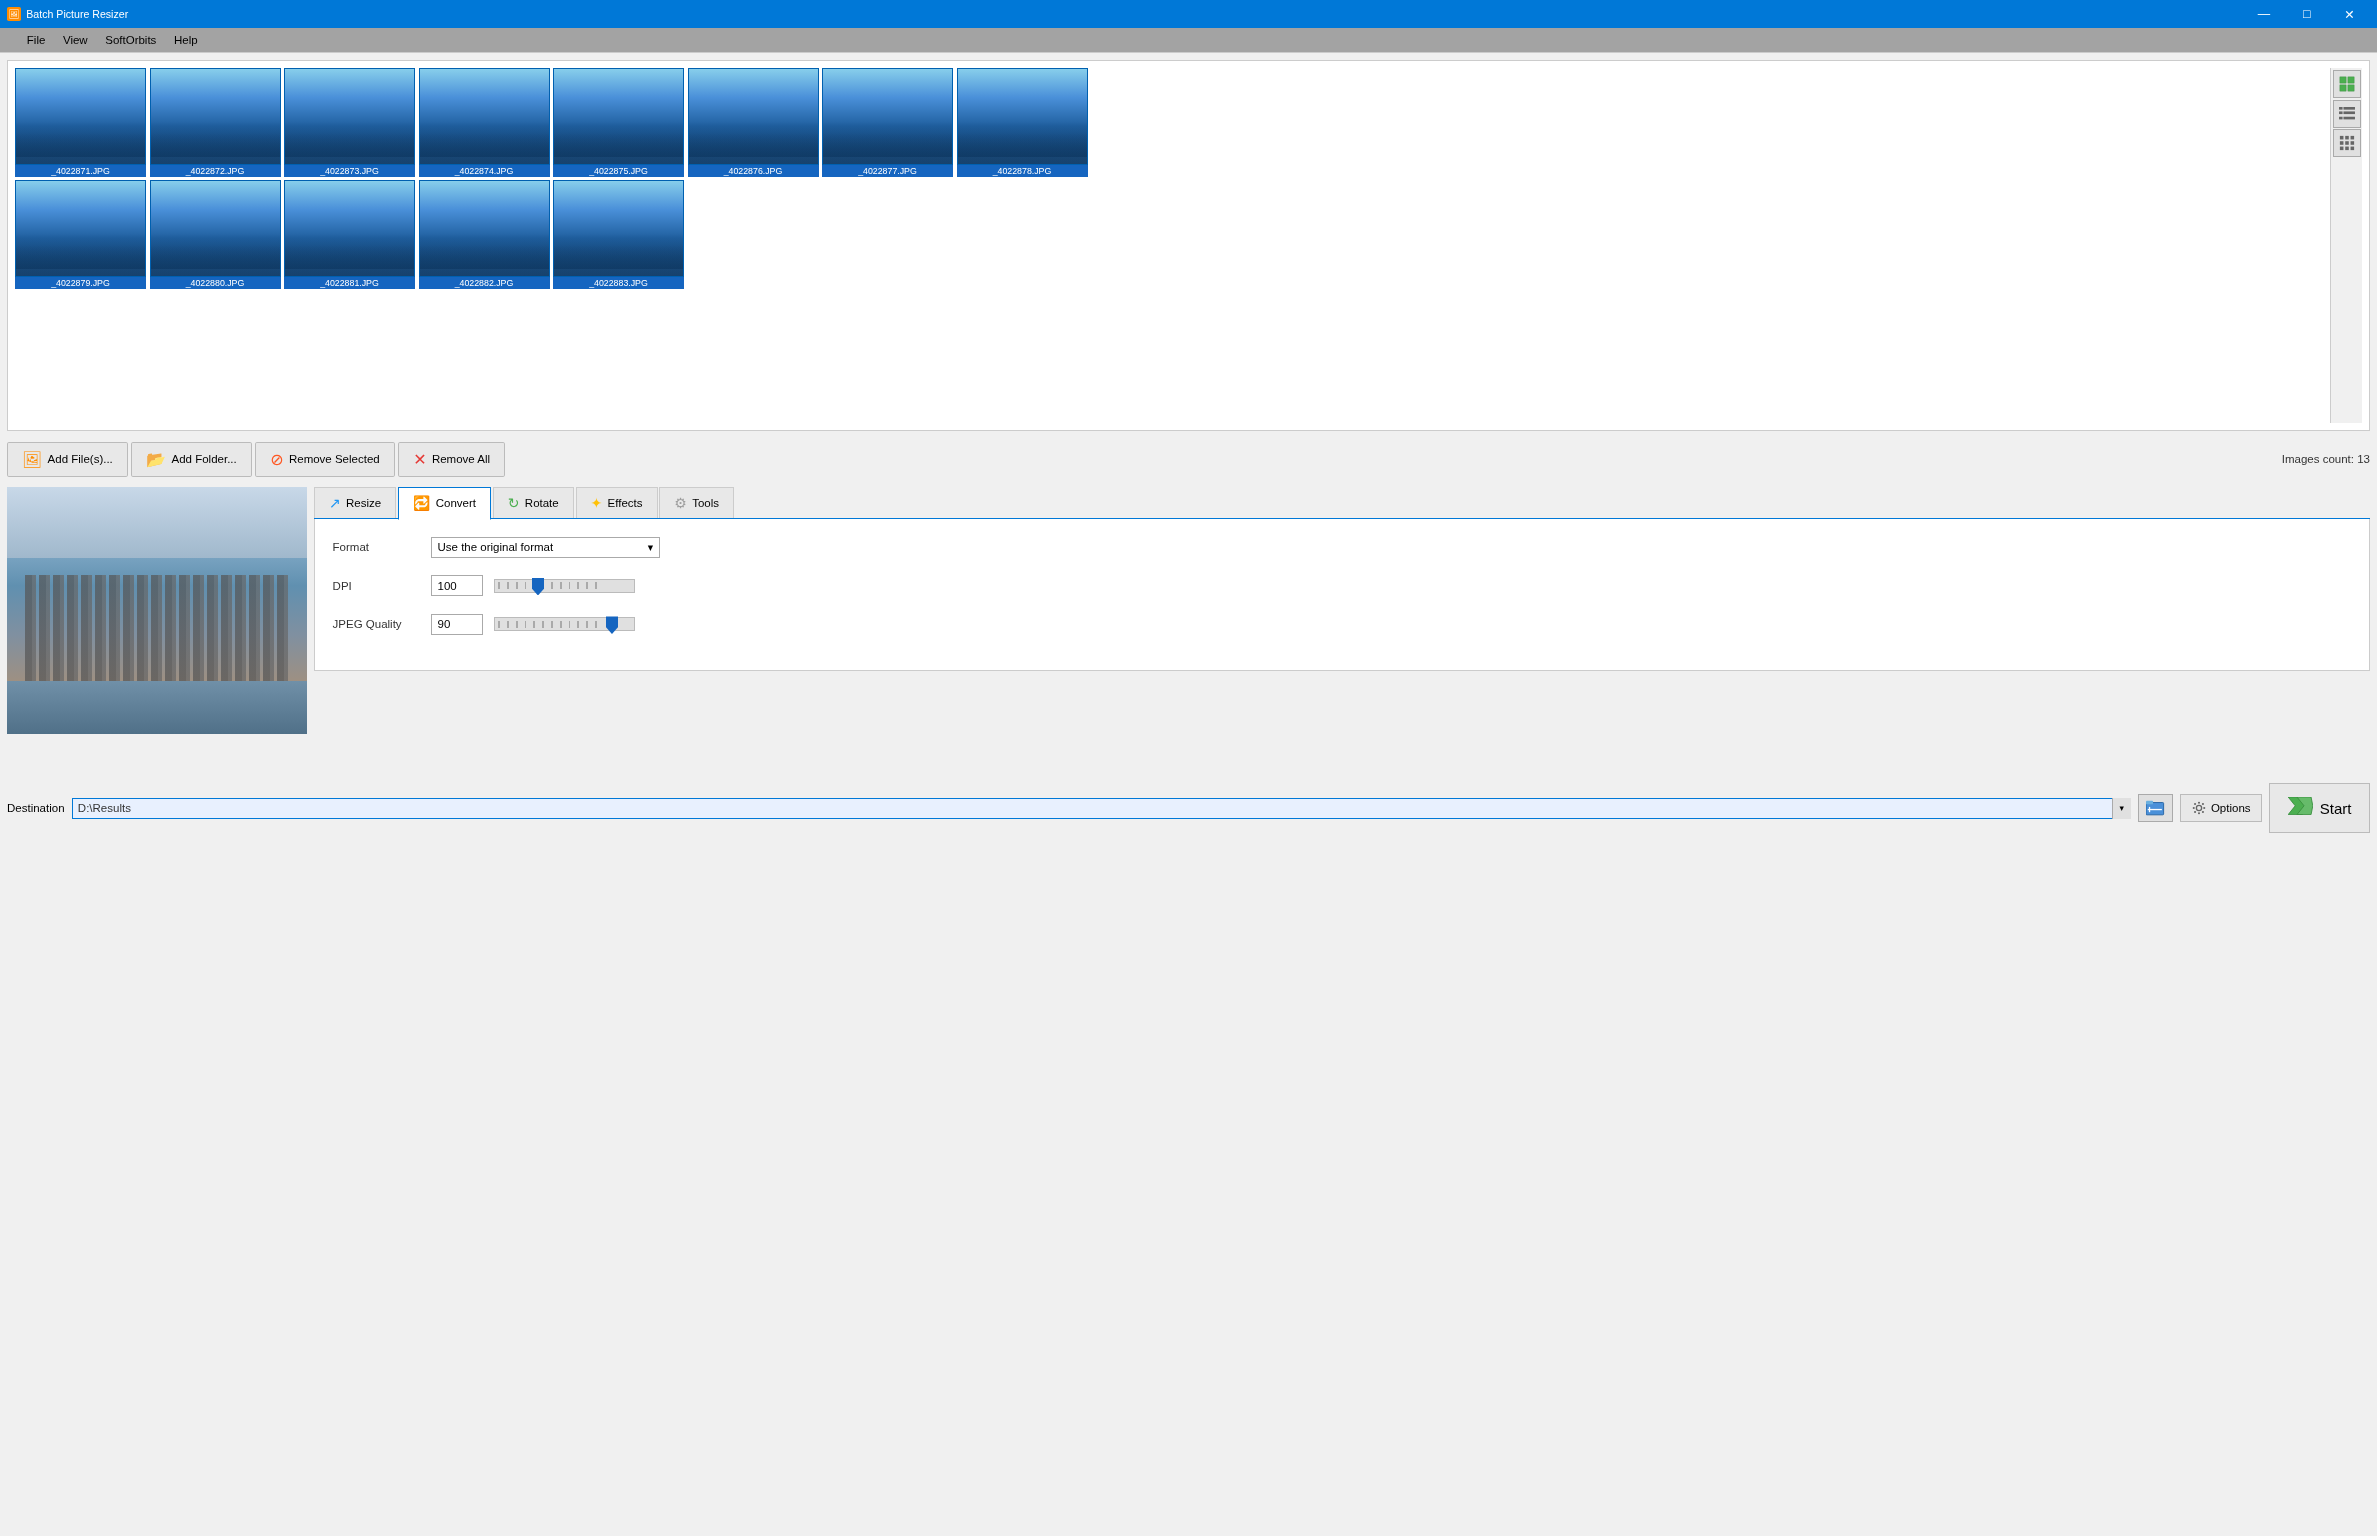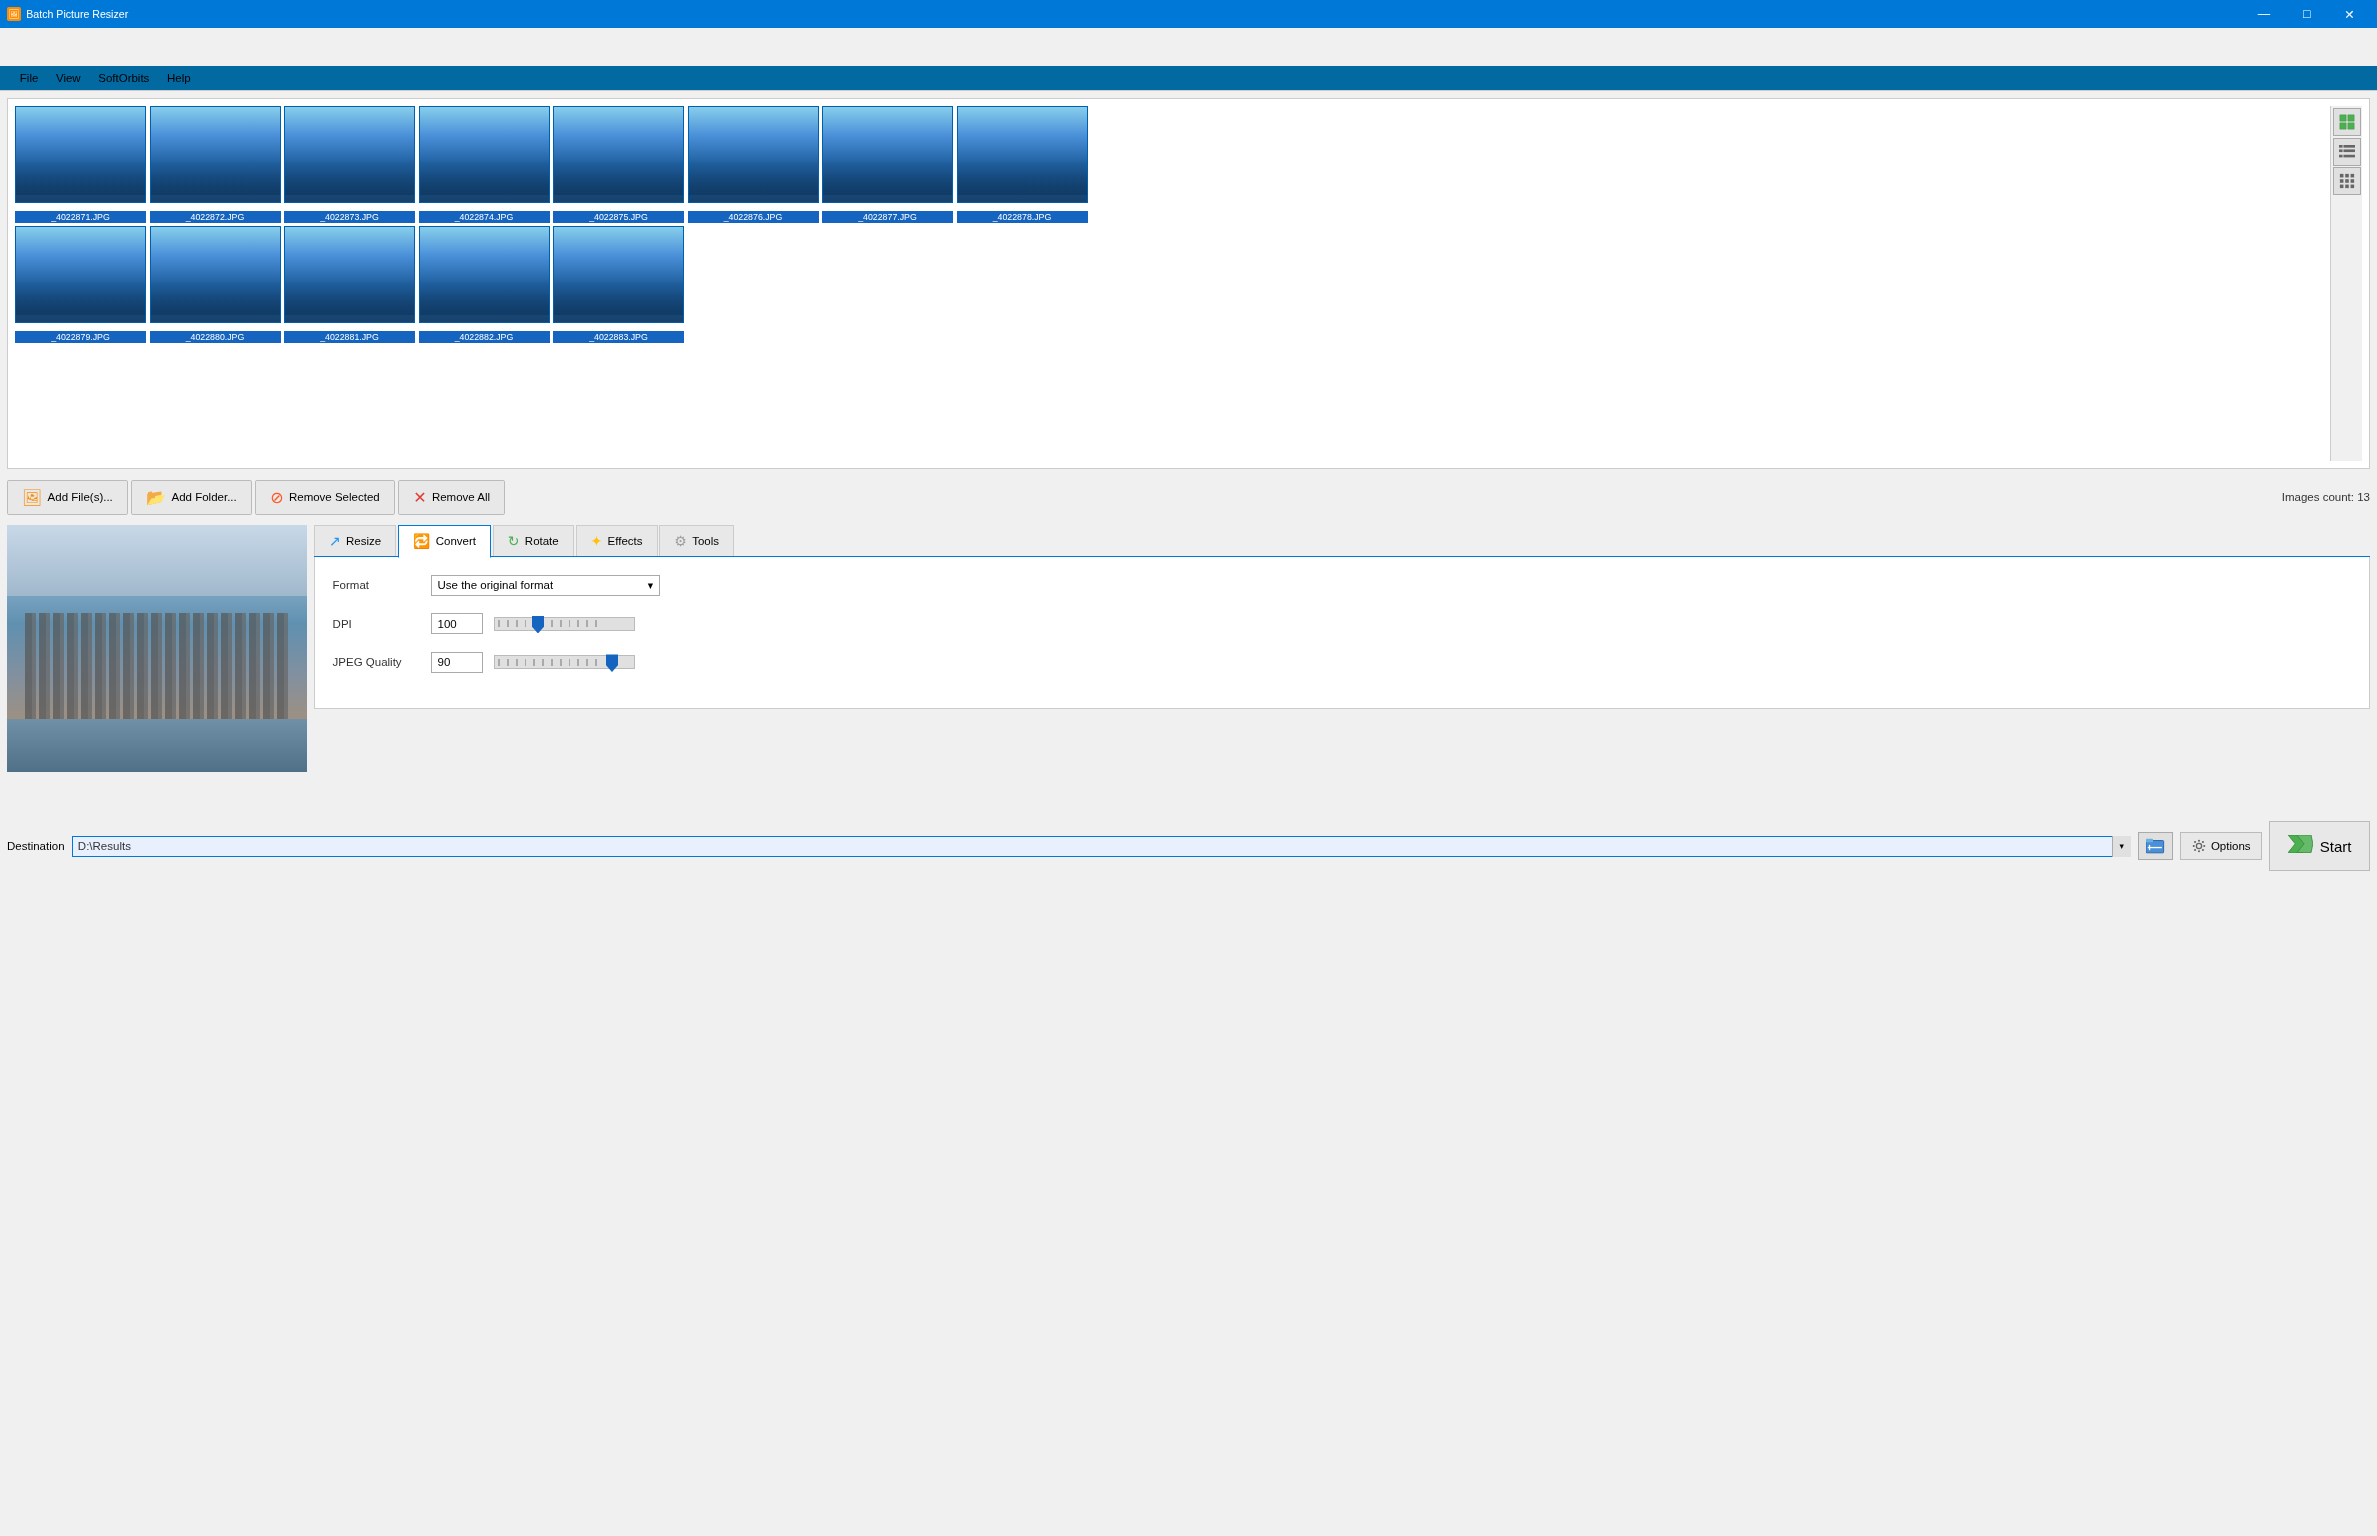--- a/index.html
+++ b/index.html
@@ -19,27 +19,26 @@
     .title-bar-icon { width: 14px; height: 14px; background: #ff8c00; border-radius: 1.8px; display: flex; align-items: center; justify-content: center; font-size: 8.8px; }
     .title-bar-title { font-size: 10.6px; }
     .title-bar-controls { display: flex; gap: 1.8px; }
     .title-bar-btn {
       width: 41px; height: 28px; background: transparent; border: none; color: white;
       cursor: pointer; font-size: 12.4px; display: flex; align-items: center; justify-content: center;
     }
 
     
     .menu-bar {
-      background: #0369a1;
+      background: #a3a3a3;
       border-bottom: 0.9px solid #ccc;
       height: 25px;
       display: flex;
       align-items: center;
-      padding: 0 11px;
-      margin-top: 38px;
+      padding: 0 18px;
     }
     .menu-item {
       padding: 3.5px 8.8px;
       cursor: pointer;
       font-size: 11.5px;
     }
 
     
     .main-content { padding: 7px; display: flex; flex-direction: column; gap: 7px; }
 
@@ -91,21 +90,20 @@
     }
     .thumb-label {
       background: #1565c0;
       color: white;
       font-size: 8.8px;
       padding: 0.9px 3.5px;
       width: 100%;
       text-align: center;
       white-space: nowrap;
       overflow: hidden;
-      margin-top: 8px;
     }
 
     
     .side-toolbar {
       width: 32px;
       display: flex;
       flex-direction: column;
       gap: 1.8px;
       padding: 1.8px;
       background: #f0f0f0;

